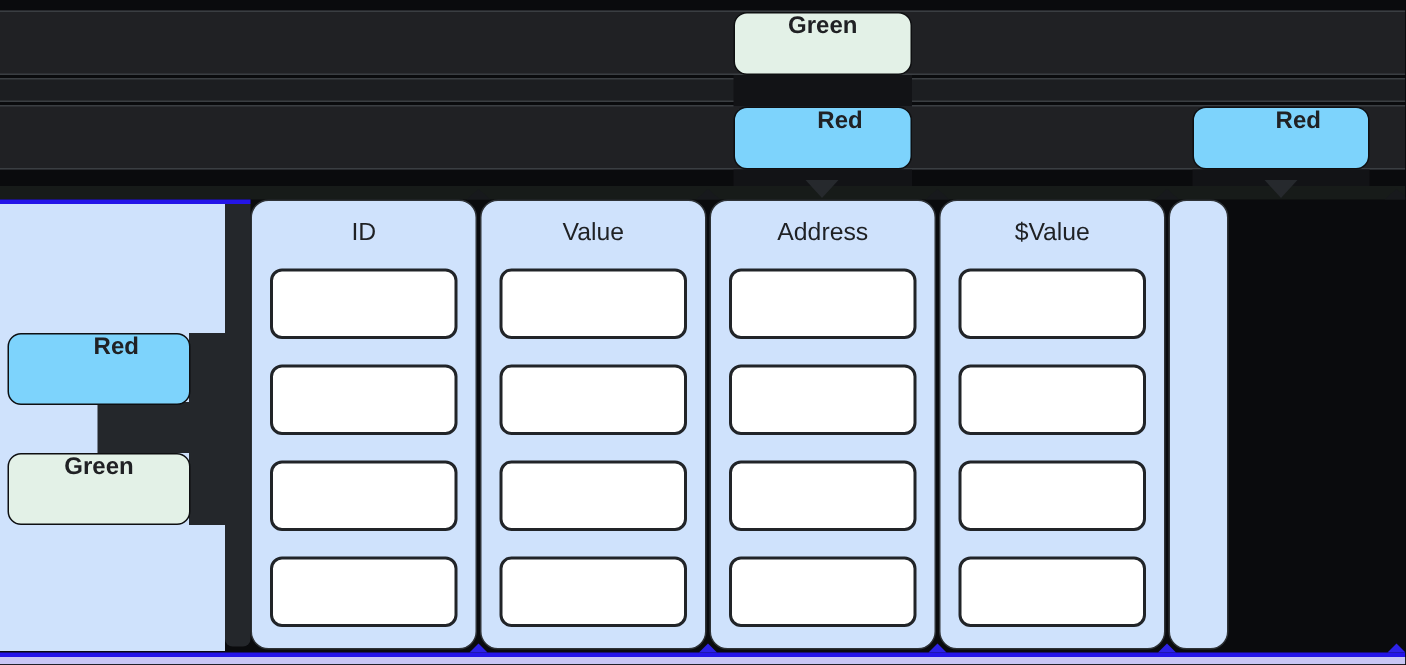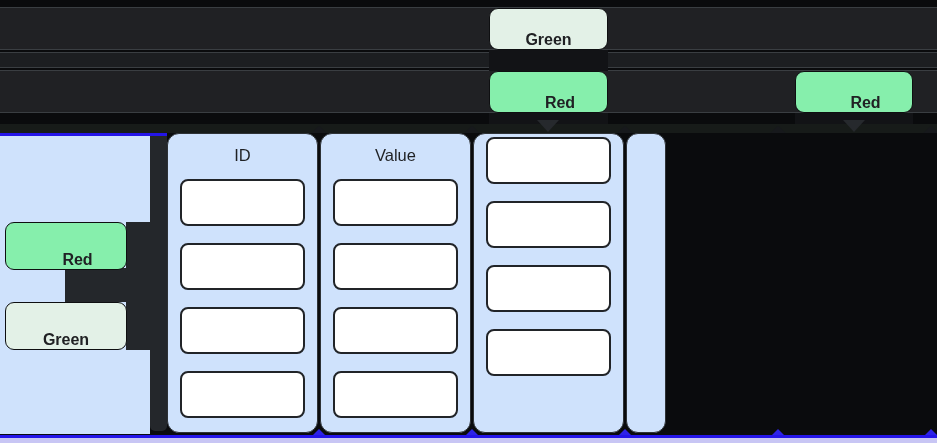--- a/index.html
+++ b/index.html
@@ -19,25 +19,25 @@
   .stem-green{left:489px;top:50px;width:119px;height:21px;}
   .stem-red1{left:489px;top:113px;width:119px;height:11px;}
   .stem-red2{left:795px;top:113px;width:118px;height:11px;}
   
   .caret-down{position:absolute;width:0;height:0;
     border-left:11px solid transparent;border-right:11px solid transparent;
     border-top:12px solid #26292d;}
   .caret-1{left:537px;top:120px;}
   .caret-2{left:843px;top:120px;}
   
-  .badge{position:absolute;display:flex;align-items:flex-end;justify-content:center;
+  .badge{position:absolute;display:flex;align-items:flex-start;justify-content:center;
     border:1.5px solid #0e0f11;border-radius:9px;box-sizing:border-box;
     font-size:16px;font-weight:bold;color:#202124;}
   .badge-green{background:#e3f1e7;}
-  .badge-red{background:#86efac;padding-left:23px;}
+  .badge-red{background:#7dd3fc;padding-left:23px;}
   .top-green{left:489px;top:8px;width:119px;height:42px;}
   .top-red1{left:489px;top:71px;width:119px;height:42px;}
   .top-red2{left:795px;top:71px;width:118px;height:42px;}
   .left-red{left:5px;top:222px;width:122px;height:48px;}
   .left-green{left:5px;top:302px;width:122px;height:48px;}
   
   .blueline{position:absolute;background:#2415e8;height:3px;}
   .blue-topleft{left:0;top:133px;width:167px;}
   .blue-bottom{left:0;top:435px;width:937px;}
   .lavender{position:absolute;left:0;top:438px;width:937px;height:5px;background:#c8c6f4;}
@@ -120,20 +120,30 @@
     <div class="col">
       <div class="col-header">Value</div>
       <div class="cells">
         <div class="cell"></div>
         <div class="cell"></div>
         <div class="cell"></div>
         <div class="cell"></div>
       </div>
     </div>
     <div class="col">
+      <div class="col-header">Address</div>
+      <div class="cells">
+        <div class="cell"></div>
+        <div class="cell"></div>
+        <div class="cell"></div>
+        <div class="cell"></div>
+      </div>
+    </div>
+    <div class="col">
+      <div class="col-header">$Value</div>
       <div class="cells">
         <div class="cell"></div>
         <div class="cell"></div>
         <div class="cell"></div>
         <div class="cell"></div>
       </div>
     </div>
     <div class="col col-extra"></div>
   </div>
 

